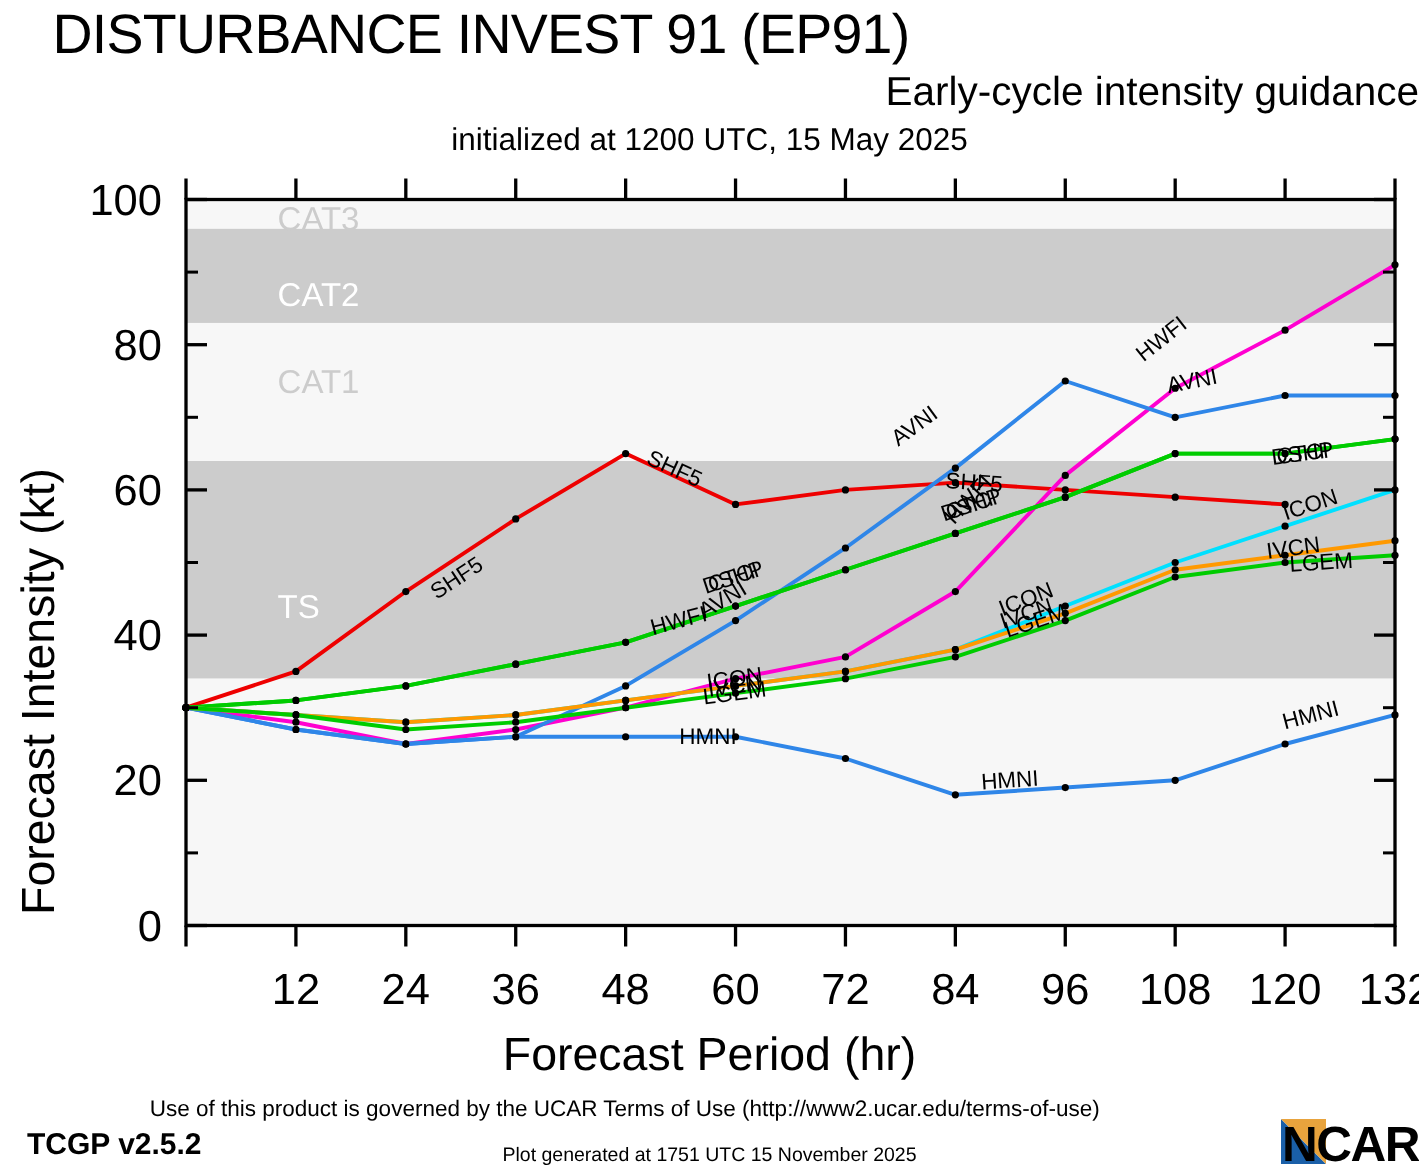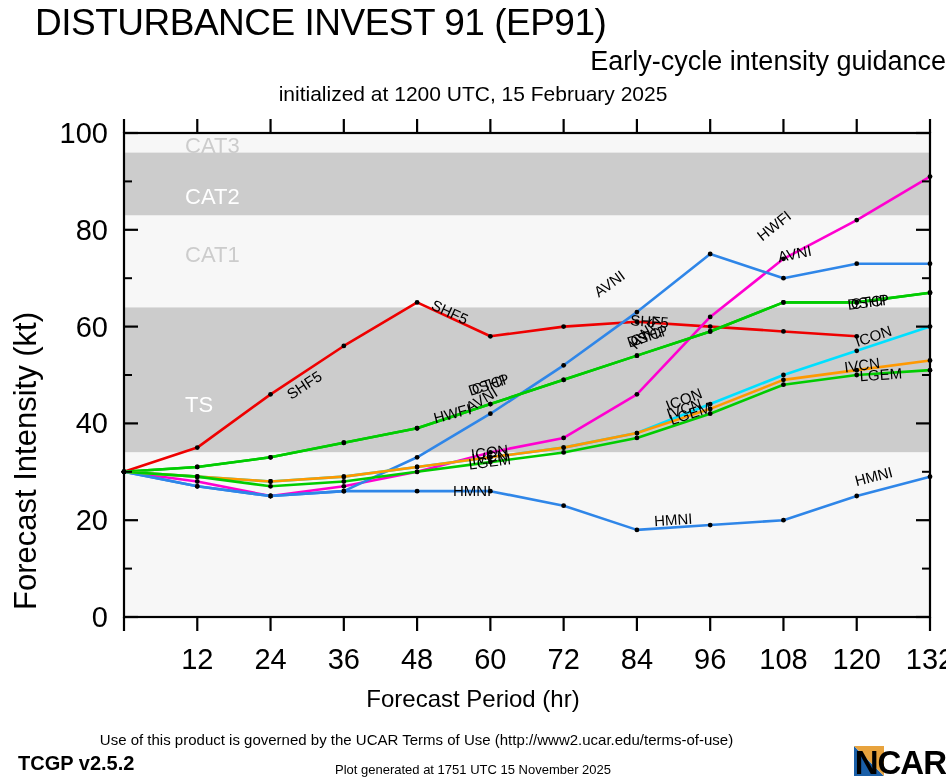--- a/index.html
+++ b/index.html
@@ -4,42 +4,42 @@
 <style>
   html,body{margin:0;padding:0;background:#ffffff;}
   body{width:946px;height:780px;font-family:"Liberation Sans",sans-serif;color:#000;overflow:hidden;position:relative;}
   #root{position:absolute;left:0;top:0;width:946px;height:780px;}
 
   .title{position:absolute;left:0;top:2px;width:946px;font-size:37px;letter-spacing:-0.5px;padding-left:35px;}
   .subtitle{position:absolute;left:0;top:46px;width:946px;text-align:right;font-size:27px;}
   .subsub{position:absolute;left:0;top:82px;width:946px;text-align:center;font-size:21px;}
 
   .ylabel{position:absolute;font-size:31px;transform:rotate(-90deg);transform-origin:left top;white-space:nowrap;}
-  .xlabel{position:absolute;left:0;top:685px;width:946px;text-align:center;font-size:24px;}
+  .xlabel{position:absolute;left:0;top:685px;width:946px;text-align:center;font-size:31px;}
 
   .terms{position:absolute;left:0;top:731px;width:833px;text-align:center;font-size:15px;}
   .plotgen{position:absolute;left:0;top:762px;width:946px;text-align:center;font-size:13px;}
   .version{position:absolute;left:18px;top:752px;font-size:20px;font-weight:bold;}
 
   .ncar{position:absolute;right:0;top:742px;height:38px;width:140px;}
   .ncar .ncar-text{position:absolute;right:0;bottom:-2px;font-size:33px;font-weight:bold;letter-spacing:-1px;}
 
   svg{position:absolute;left:0;top:0;}
   .tickfont{font-family:"Liberation Sans",sans-serif;font-size:29px;fill:#000;}
   .bandlabel{font-family:"Liberation Sans",sans-serif;font-size:22px;}
   .serieslabel{font-family:"Liberation Sans",sans-serif;font-size:15px;fill:#000;}
 </style>
 </head>
 <body>
 
 <div id="root">
 
   <div class="title">DISTURBANCE INVEST 91 (EP91)</div>
   <div class="subtitle">Early-cycle intensity guidance</div>
-  <div class="subsub">initialized at 1200 UTC, 15 February 2025</div>
+  <div class="subsub">initialized at 1200 UTC, 15 May 2025</div>
 
   <div class="ylabel" id="ylab" style="left: 8px; top: 610px;">Forecast Intensity (kt)</div>
   <div class="xlabel">Forecast Period (hr)</div>
 
   <svg id="plot" width="946" height="780">
       <rect x="124" y="307.24" width="806" height="145.2" fill="#cccccc"></rect>
       <rect x="124" y="215.28000000000003" width="806" height="91.95999999999998" fill="#f7f7f7"></rect>
       <rect x="124" y="152.36" width="806" height="62.920000000000016" fill="#cccccc"></rect>
       <rect x="124" y="133" width="806" height="19.360000000000014" fill="#f7f7f7"></rect>
       <rect x="124" y="452.44" width="806" height="164.56" fill="#f7f7f7"></rect>

